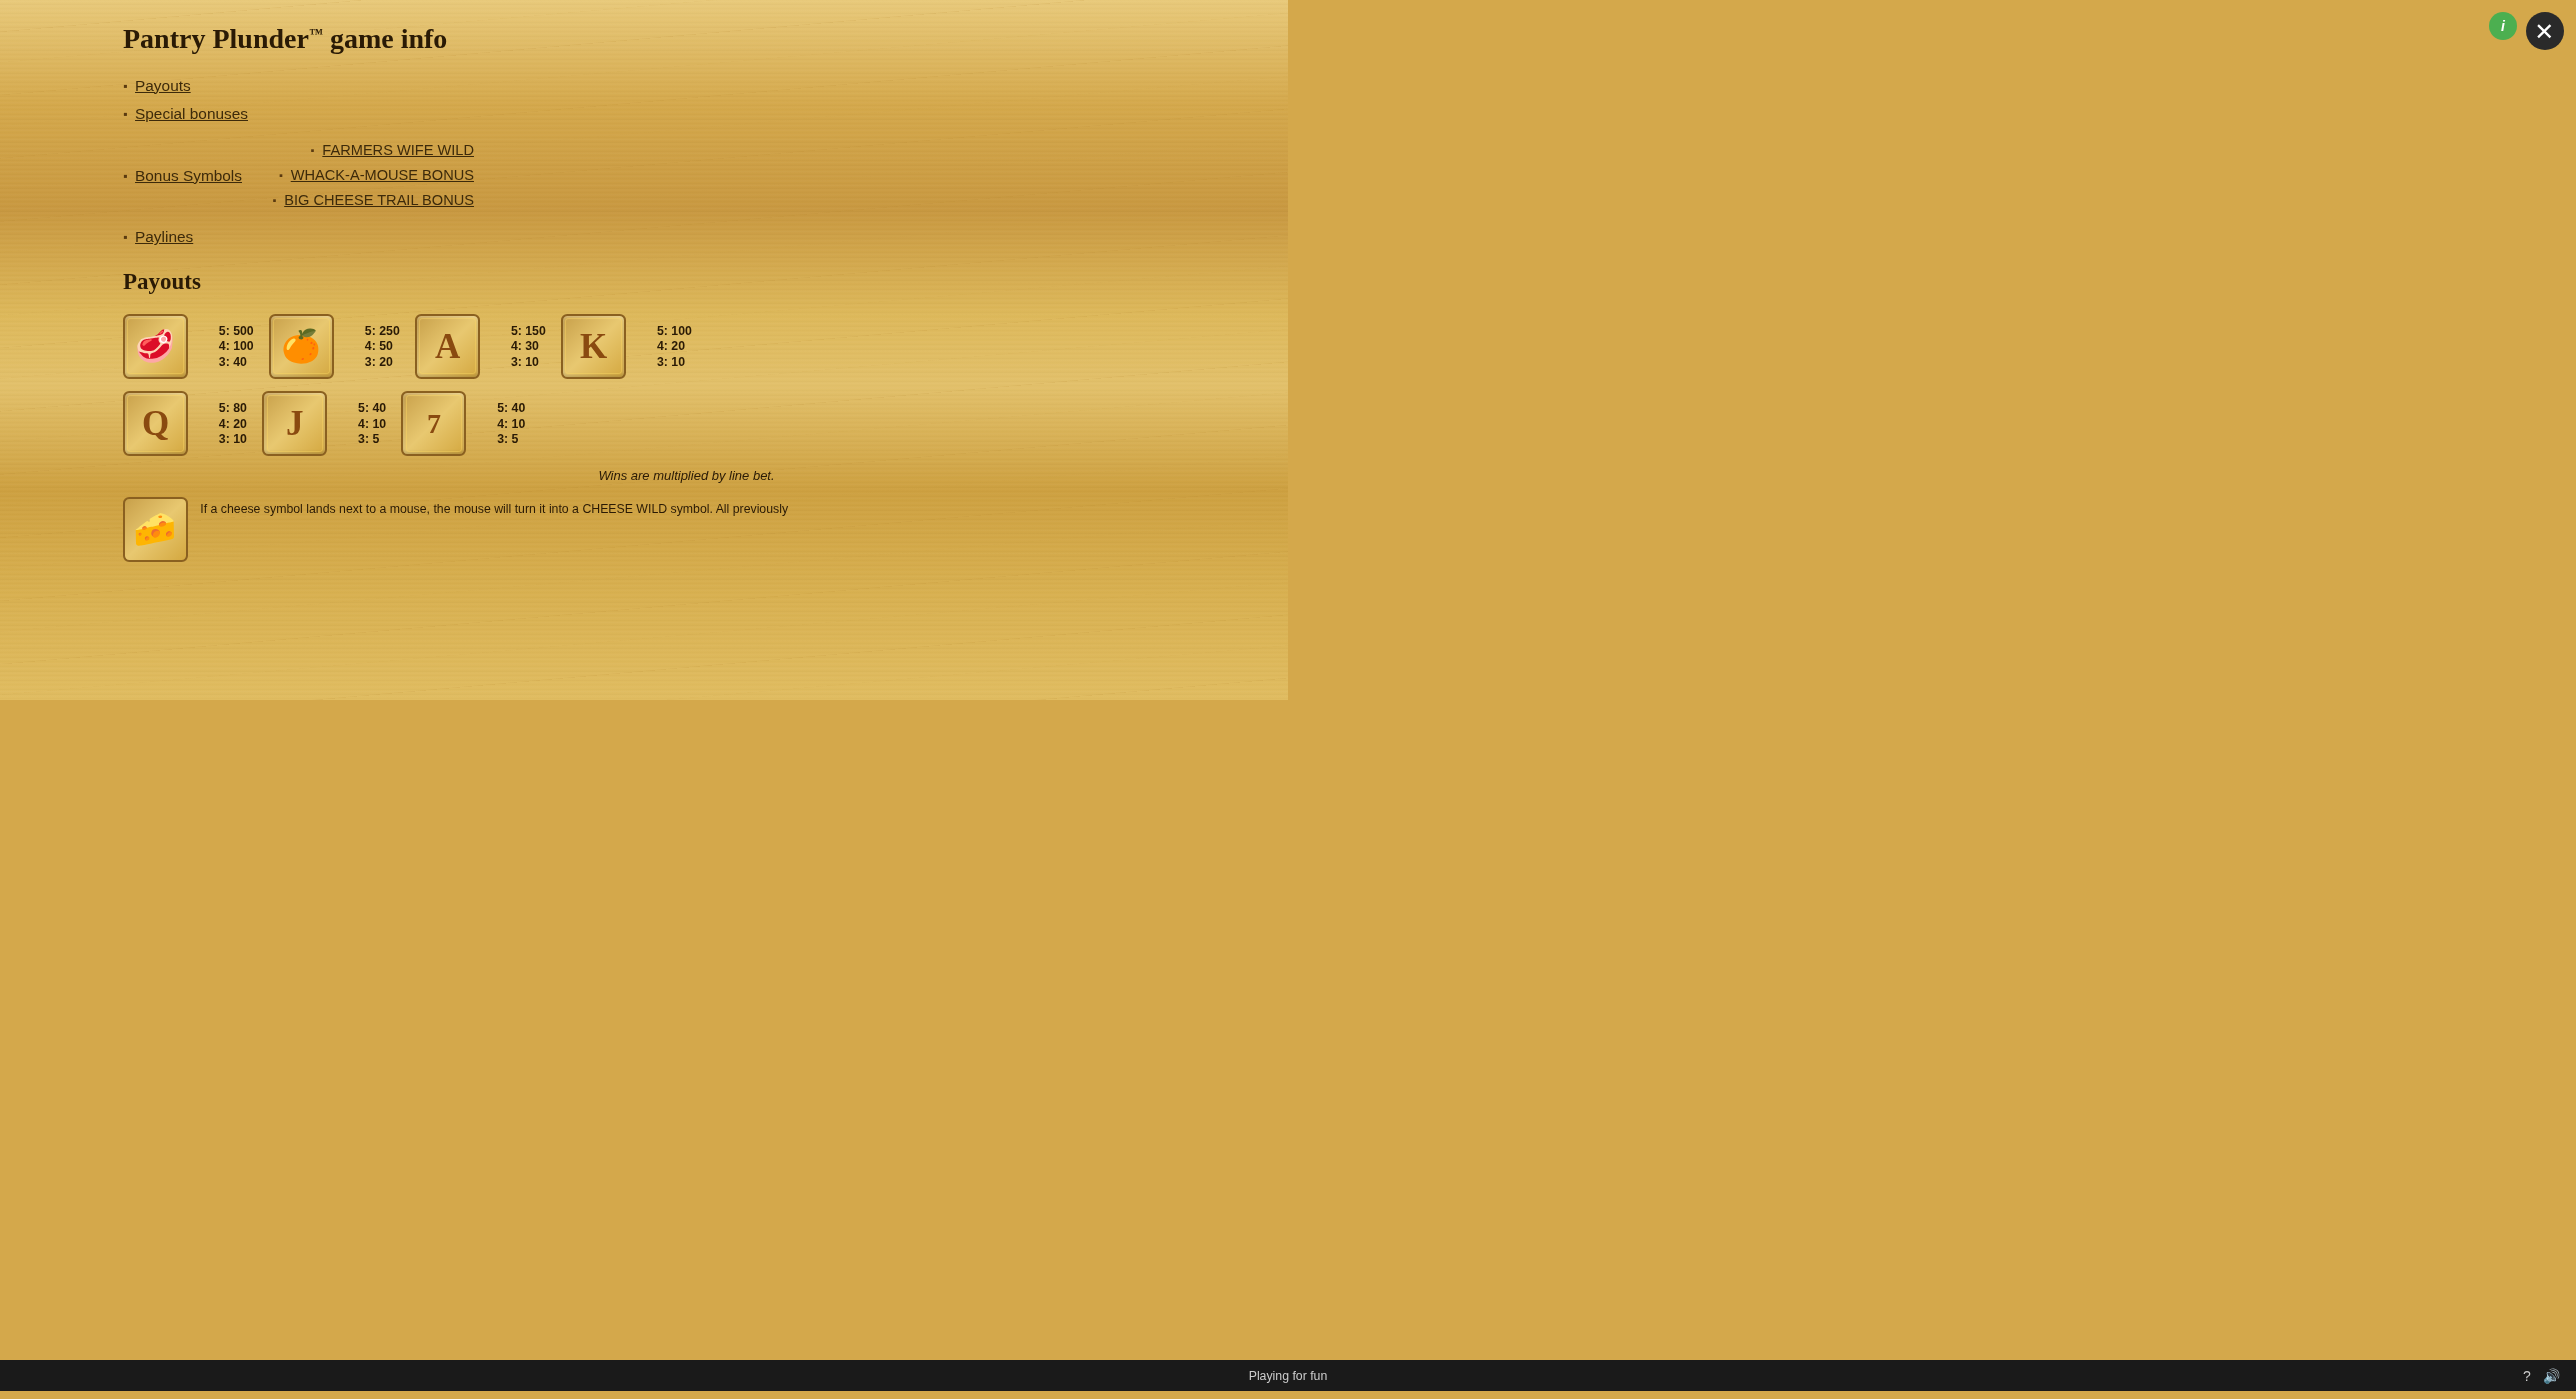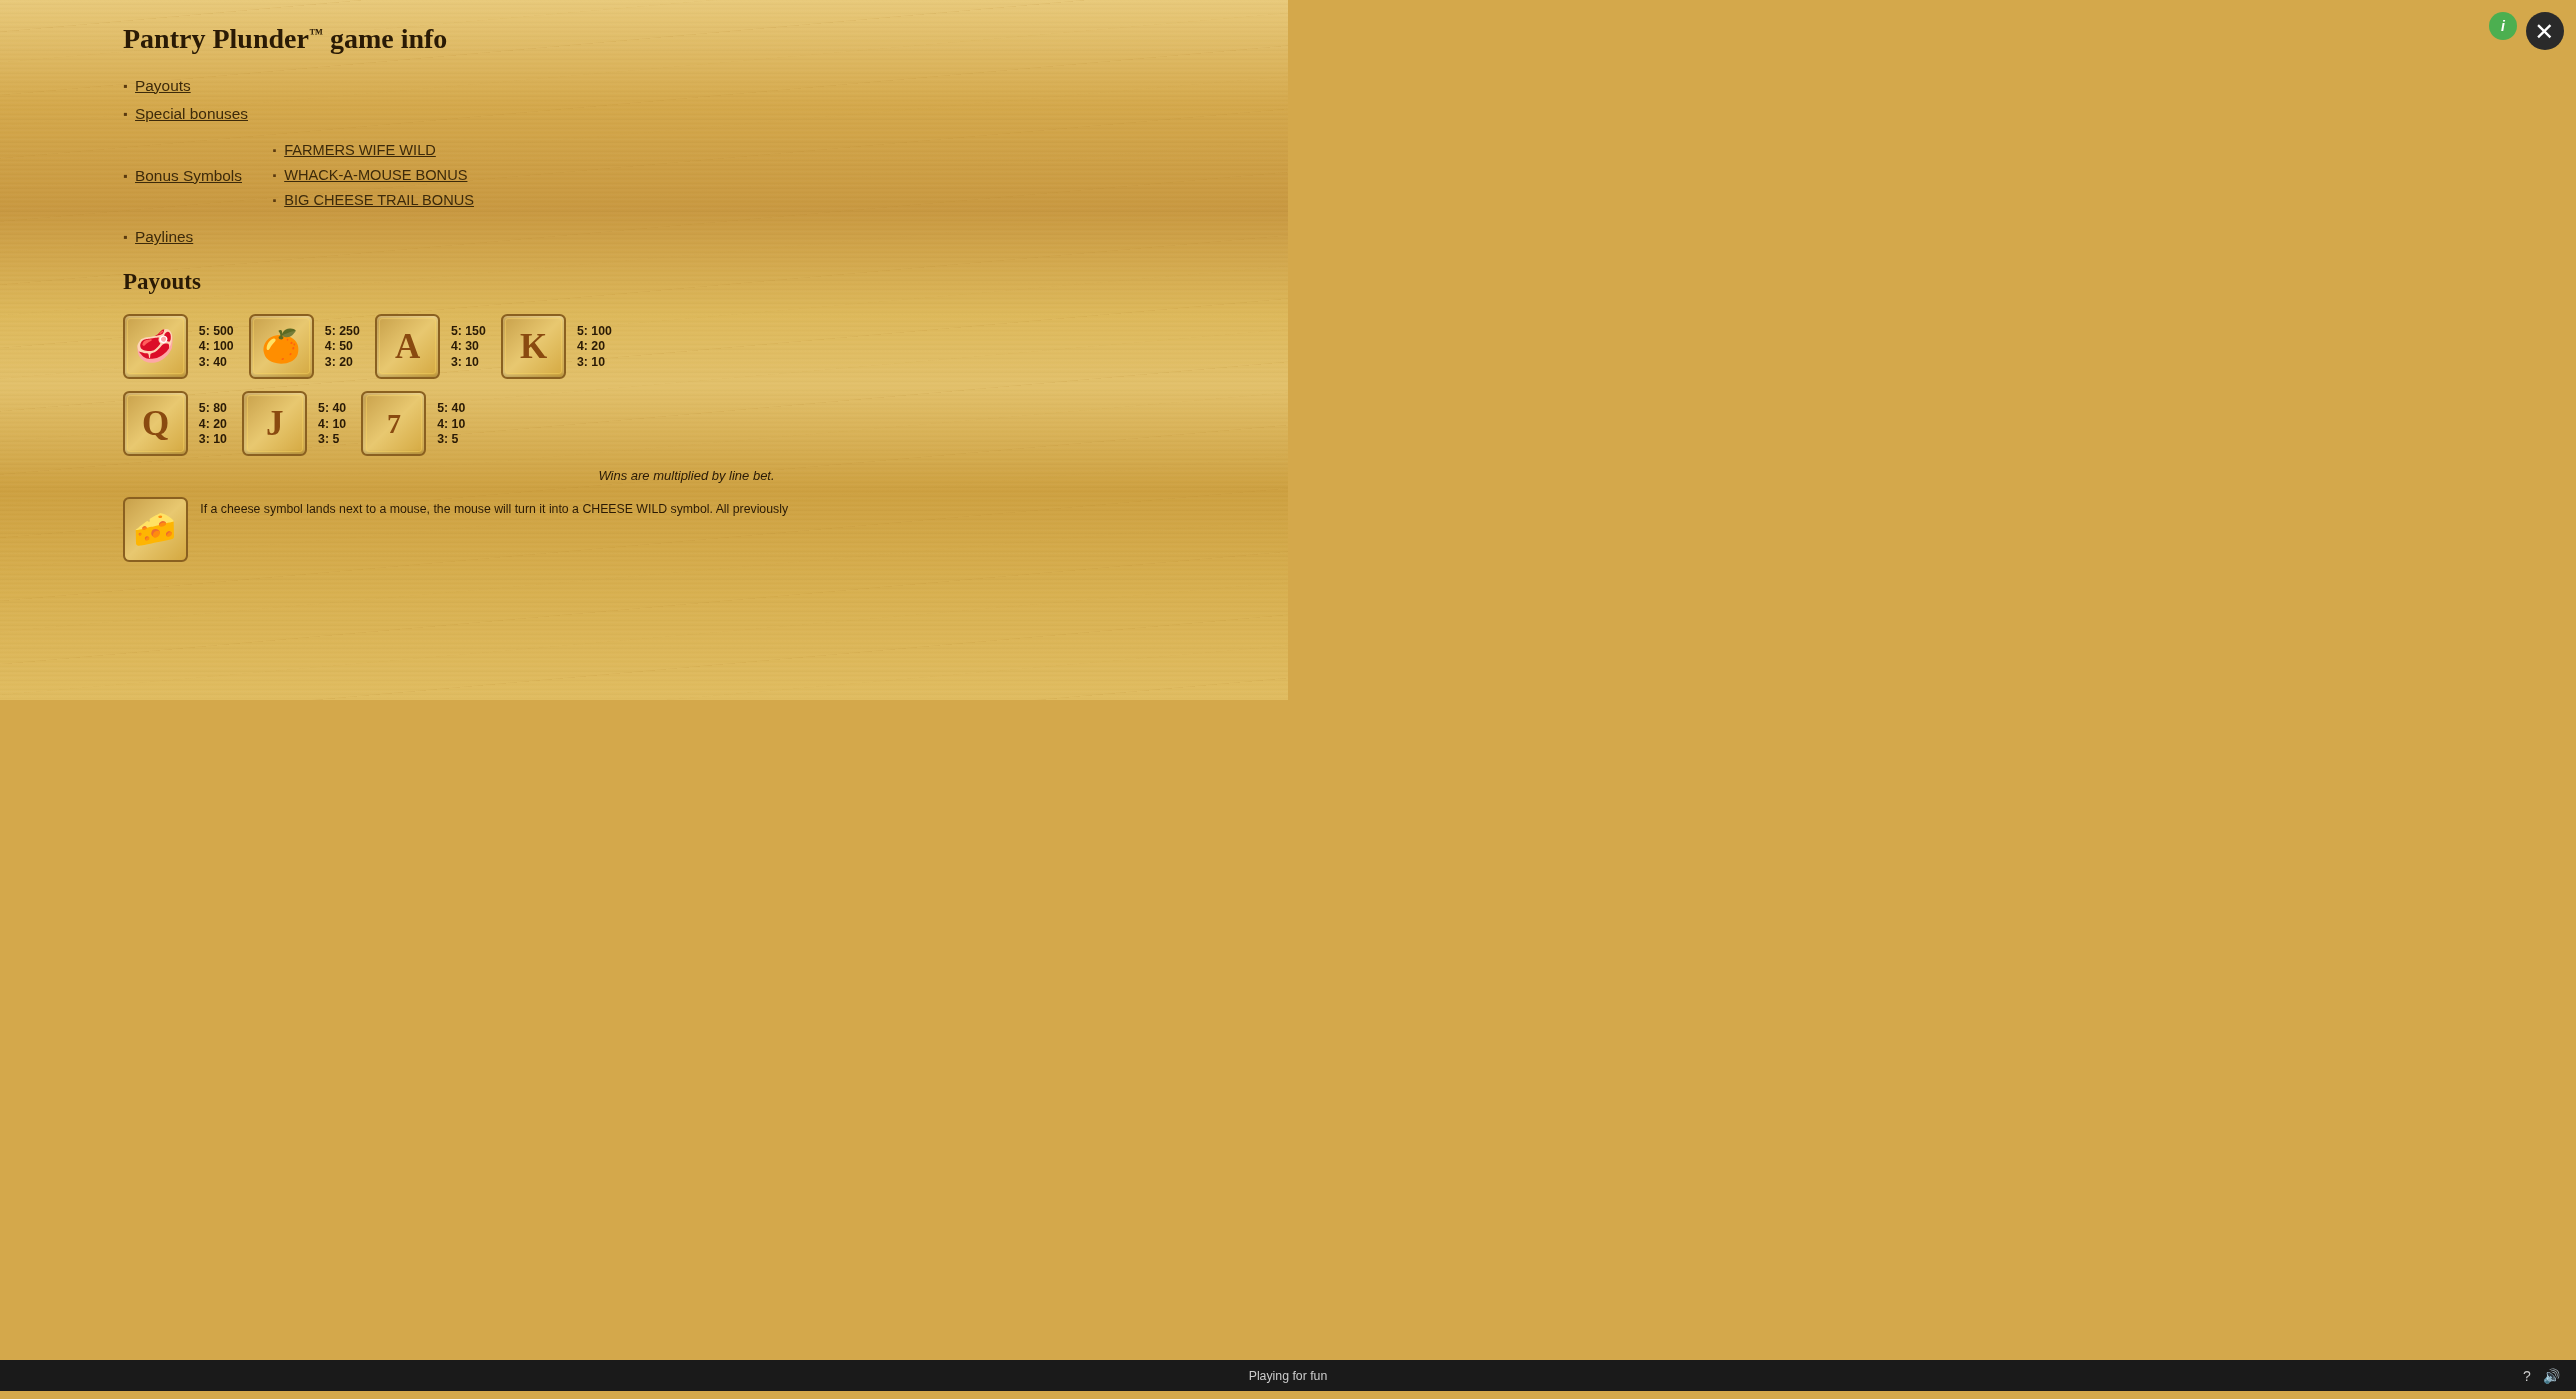--- a/index.html
+++ b/index.html
@@ -112,20 +112,21 @@
       list-style: none;
       margin-top: 7.7px;
       margin-left: 23px;
     }
 
     .sub-list li {
       margin-bottom: 9.2px;
       display: flex;
       align-items: center;
       gap: 7.7px;
+      justify-content: flex-end;
     }
 
     .sub-list li::before {
       content: '▪';
       color: #5a3a10;
       font-size: 10.8px;
     }
 
     .sub-list a {
       color: #3d2a0a;
@@ -168,20 +169,21 @@
       line-height: 1;
     }
 
     .payout-values {
       display: flex;
       flex-direction: column;
       gap: 1.5px;
       font-size: 12.3px;
       color: #2a1a05;
       font-weight: bold;
+      margin-left: 20px;
     }
 
     .payout-line {
       white-space: nowrap;
     }
 
     .payout-line span.num {
       font-weight: bold;
     }
 

